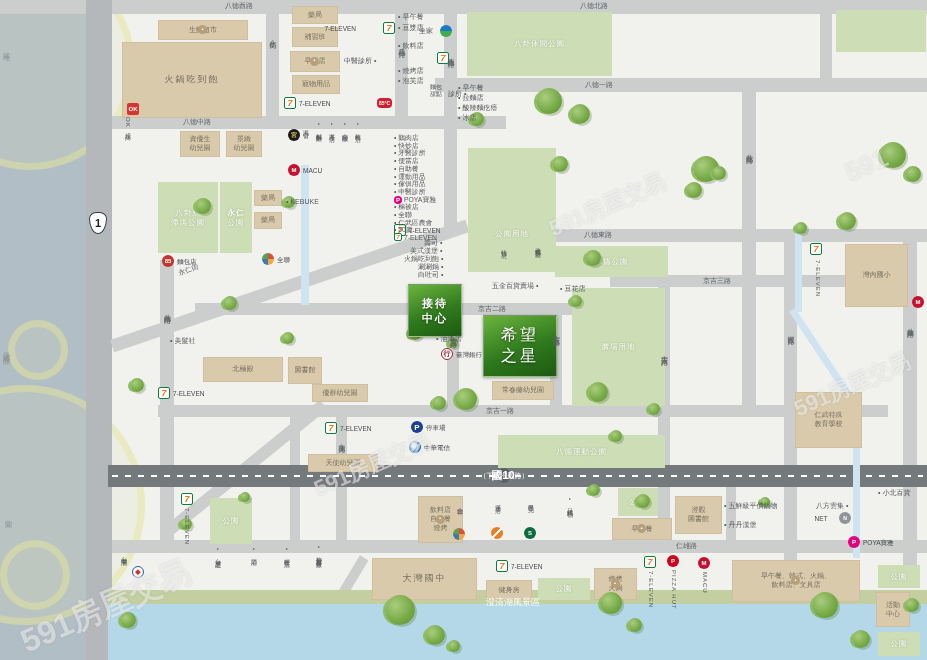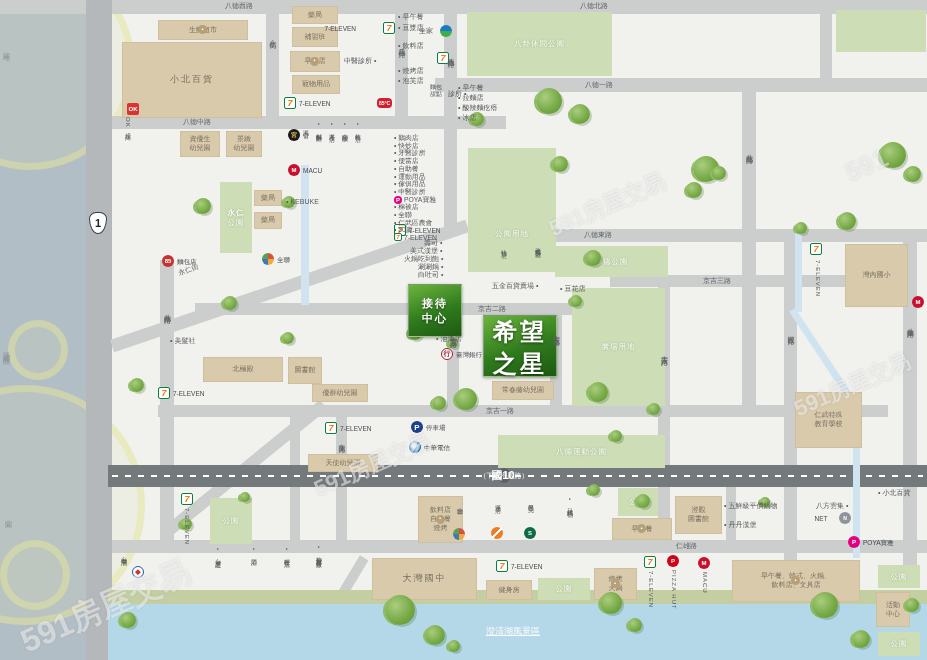--- a/index.html
+++ b/index.html
@@ -52,22 +52,22 @@
   .ic-temple{background:#1b1b1b;color:#e8c35a;font-size:6px;}
   .ic-net{background:#8e9499;font-size:5px;}
   .ic-bakery{background:#c4342e;font-size:6px;}
   .ic-parking{background:#1d3f8f;font-size:8px;}
   .ic-shop{position:static;width:9px;height:9px;border-radius:50%;background:#b7a078;color:#fff;
        display:inline-flex;align-items:center;justify-content:center;font-size:6px;flex:none;margin:0 1px 1px 0;}
   .hero{background:linear-gradient(160deg,#6cb33e,#2f7a1d 55%,#1d5a11);color:#fff;display:flex;
         flex-direction:column;align-items:center;justify-content:center;z-index:35;
         border:1px solid rgba(255,255,255,.35);box-shadow:0 1px 3px rgba(0,0,0,.35);}
   .hero div{position:static;}
-  .hero.project{font-family:"Liberation Serif", serif;font-size:24px;font-weight:bold;letter-spacing:3px;
-        text-shadow:0 1px 3px rgba(0,0,0,.55);justify-content:space-between;}
+  .hero.project{font-family:"Liberation Serif", serif;font-size:16px;font-weight:normal;letter-spacing:3px;
+        text-shadow:0 1px 3px rgba(0,0,0,.55);}
   .hero.reception{font-size:11px;font-weight:bold;letter-spacing:2px;text-shadow:0 1px 2px rgba(0,0,0,.5);}
   .interchange{border-radius:50%;background:#3f4447;border:4px solid #c9b27e;color:#fff;display:flex;
         flex-direction:column;align-items:center;justify-content:center;font-size:12px;font-weight:bold;
         letter-spacing:2px;line-height:1.3;z-index:25;}
   .interchange div{position:static;}
   .shield{width:18px;height:22px;background:#fff;border:1.5px solid #2c3e50;color:#222;
         border-radius:40% 40% 50% 50%/30% 30% 70% 70%;display:flex;align-items:center;justify-content:center;
         font-size:11px;font-weight:bold;z-index:26;}
   .wm{color:rgba(255,255,255,.5);font-weight:bold;white-space:nowrap;z-index:60;
       text-shadow:0 0 2px rgba(120,120,120,.25);transform:rotate(-24deg);}
@@ -174,20 +174,24 @@
     <div class="stream" style="left: 301px; top: 165px; width: 8px; height: 140px; transform-origin: 0px 0px; transform: none;"></div>
     <div class="stream" style="left: 795px; top: 230px; width: 7px; height: 82px; transform-origin: 0px 0px; transform: none;"></div>
     <div class="stream" style="left: 795px; top: 308px; width: 110px; height: 7px; transform-origin: 0px 0px; transform: rotate(56.4deg);"></div>
     <div class="stream" style="left: 853px; top: 398px; width: 7px; height: 160px; transform-origin: 0px 0px; transform: none;"></div>
     <div class="shore" style="left: 108px; top: 590px; width: 819px; height: 16px;"></div>
     <div class="area water" style="left: 108px; top: 604px; width: 819px; height: 56px; font-size: 8px; letter-spacing: 2px;"></div>
     <div class="area park" style="left: 467px; top: 12px; width: 145px; height: 64px;">
       <div style="position: static;">八卦休閒公園</div>
     </div>
     <div class="area park" style="left: 836px; top: 10px; width: 90px; height: 42px;"></div>
+    <div class="area park" style="left: 158px; top: 182px; width: 60px; height: 71px;">
+      <div style="position: static;">八卦寮</div>
+      <div style="position: static;">滯洪公園</div>
+    </div>
     <div class="area park" style="left: 220px; top: 182px; width: 32px; height: 71px;">
       <div style="position: static; font-weight: bold;">永仁</div>
       <div style="position: static;">公園</div>
     </div>
     <div class="area park" style="left: 468px; top: 148px; width: 88px; height: 124px;">
       <div style="position: static; margin-top: 48px;">公園用地</div>
     </div>
     <div class="area park" style="left: 555px; top: 246px; width: 113px; height: 31px;">
       <div style="position: static;">承德公園</div>
     </div>
@@ -206,21 +210,21 @@
     <div class="area park" style="left: 538px; top: 578px; width: 52px; height: 22px;">
       <div style="position: static;">公園</div>
     </div>
     <div class="area park" style="left: 878px; top: 565px; width: 42px; height: 23px;">
       <div style="position: static;">公園</div>
     </div>
     <div class="area park" style="left: 878px; top: 632px; width: 42px; height: 24px;">
       <div style="position: static;">公園</div>
     </div>
     <div class="area bldg big" style="left: 122px; top: 42px; width: 140px; height: 76px;">
-      <div style="position: static;">小北百貨</div>
+      <div style="position: static;">火鍋吃到飽</div>
     </div>
     <div class="area bldg row" style="left: 158px; top: 20px; width: 90px; height: 20px;">
       <span class="ic-shop">•</span>
       <div style="position: static;">生鮮超市</div>
     </div>
     <div class="area bldg" style="left: 292px; top: 6px; width: 46px; height: 18px;">
       <div style="position: static;">藥局</div>
     </div>
     <div class="area bldg" style="left: 292px; top: 27px; width: 46px; height: 20px;">
       <div style="position: static;">補習班</div>
@@ -522,21 +526,21 @@
     </div>
     <div class="lbl" style="left: 724px; top: 521px;">
       <div style="position: static;">• 丹丹漢堡</div>
     </div>
     <div class="lbl" style="left: 816px; top: 502px;">
       <div style="position: static;">八方雲集 •</div>
     </div>
     <div class="lbl" style="left: 878px; top: 489px;">
       <div style="position: static;">• 小北百貨</div>
     </div>
-    <div class="lbl wt" style="left: 486px; top: 626px; font-size: 9px; text-decoration: underline;">
+    <div class="lbl wt" style="left: 486px; top: 597px; font-size: 9px;">
       <div style="position: static;">澄清湖風景區</div>
     </div>
     <div class="lbl v lt" style="left: 2px; top: 46px;">
       <div style="position: static;">綠地</div>
     </div>
     <div class="lbl v lt" style="left: 2px; top: 346px;">
       <div style="position: static;">榮總商圈</div>
     </div>
     <div class="lbl v lt" style="left: 4px; top: 514px;">
       <div style="position: static;">公園</div>

